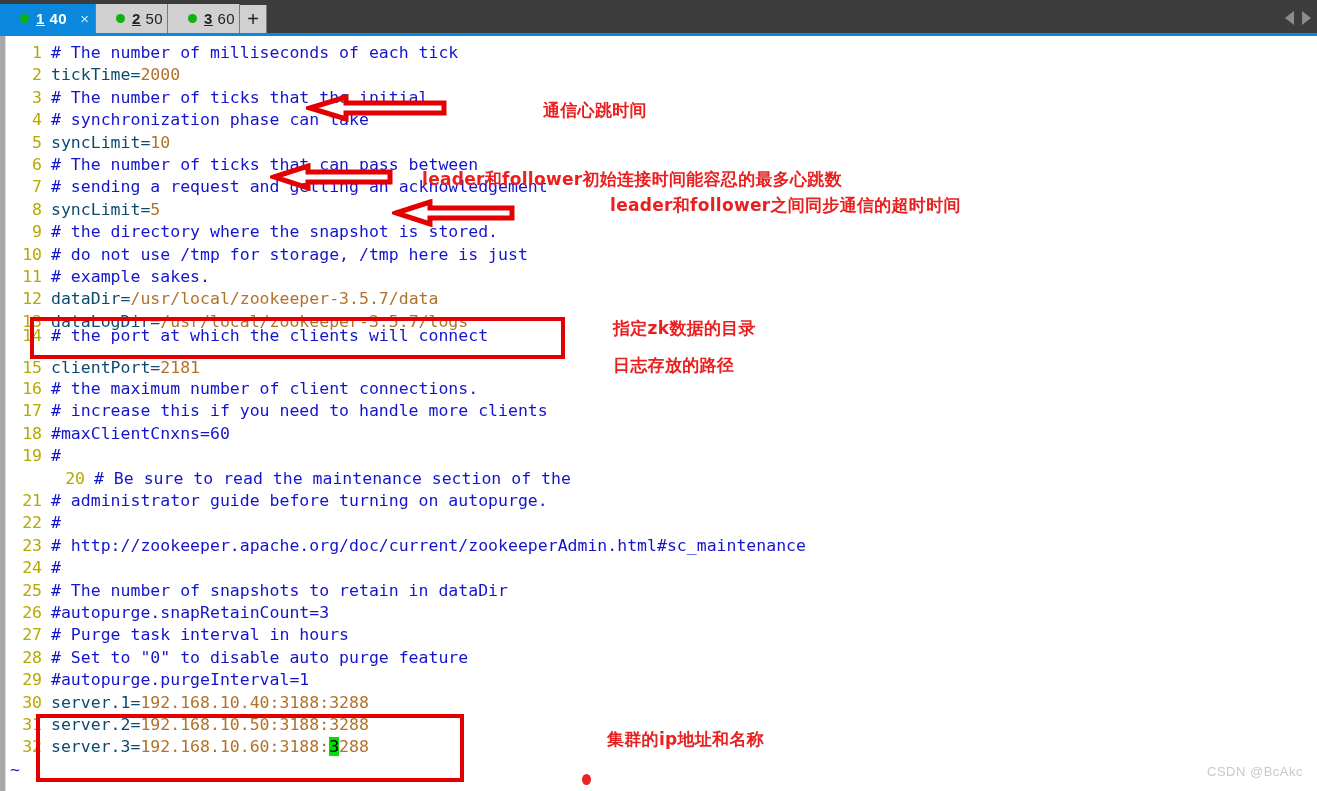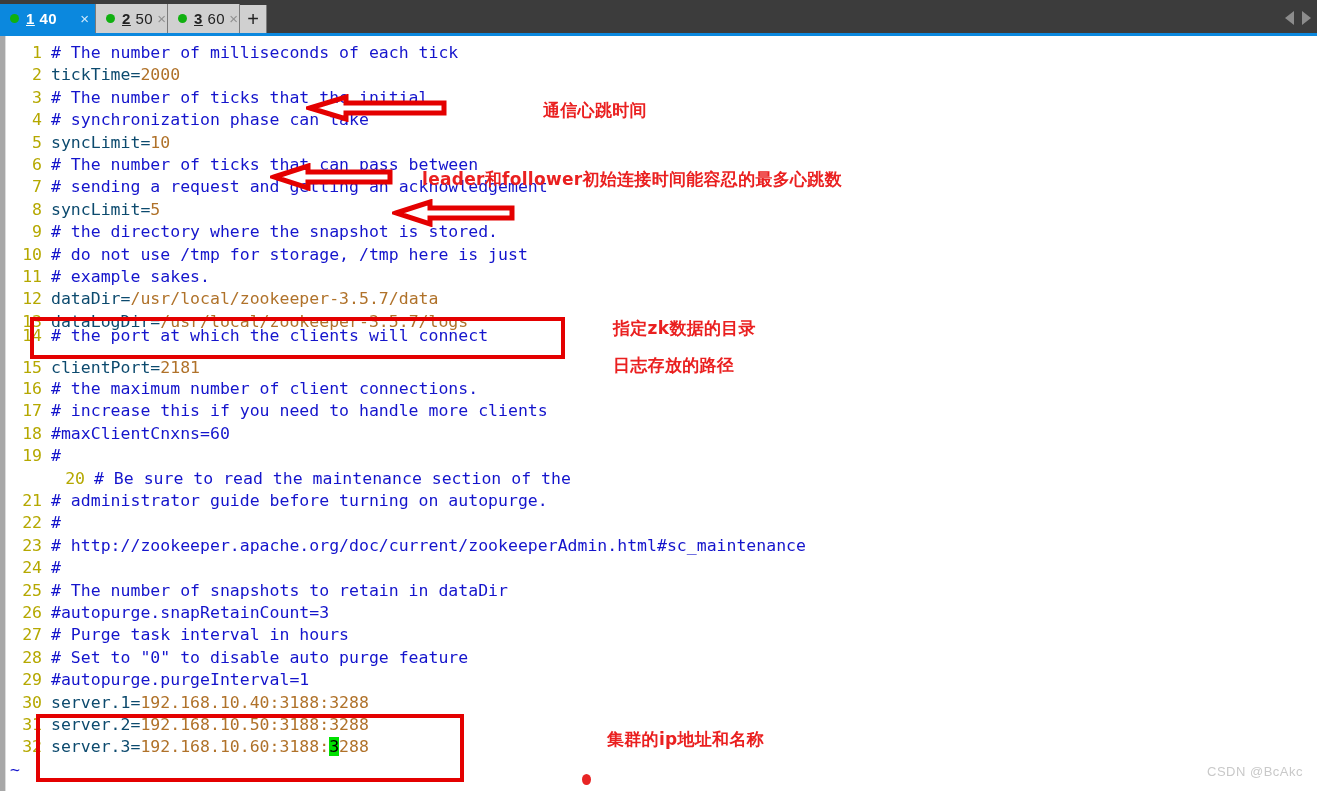--- a/index.html
+++ b/index.html
@@ -24,21 +24,21 @@
     background: #3c3c3c;
     display: flex;
     align-items: flex-end;
     box-sizing: border-box;
   }
   .tab {
     height: 29px;
     margin-top: 2px;
     display: flex;
     align-items: center;
-    padding: 0 6px 0 10px;
+    padding: 0 6px 0 20px;
     box-sizing: border-box;
     font-family: "Liberation Sans", sans-serif;
     font-size: 15px;
     border-right: 1px solid #7a7a7a;
     cursor: default;
     white-space: nowrap;
   }
   .tab.active {
     background: #0b88de;
     color: #ffffff;
@@ -247,18 +247,19 @@
     <path d="M4 14 L38 3 L38 9 L120 9 L120 19 L38 19 L38 25 Z" fill="none" stroke="#e40000" stroke-width="5"></path>
   </svg>
   <svg class="arrow" style="left:392px; top:163px;" width="124" height="28" viewBox="0 0 124 28">
     <path d="M4 14 L38 3 L38 9 L120 9 L120 19 L38 19 L38 25 Z" fill="none" stroke="#e40000" stroke-width="5"></path>
   </svg>
 
   <div class="reddot" style="left:582px; top:738px;"></div>
 
   <div class="anno" style="left:543px; top:63px;">通信心跳时间</div>
   <div class="anno" style="left:422px; top:132px;">leader和follower初始连接时间能容忍的最多心跳数</div>
+  <div class="anno" style="left:610px; top:158px;">leader和follower之间同步通信的超时时间</div>
   <div class="anno" style="left:613px; top:281px;">指定zk数据的目录</div>
   <div class="anno" style="left:613px; top:318px;">日志存放的路径</div>
   <div class="anno" style="left:607px; top:692px;">集群的ip地址和名称</div>
 
   <div id="watermark">CSDN @BcAkc</div>
 </div>
 
 </body></html>

